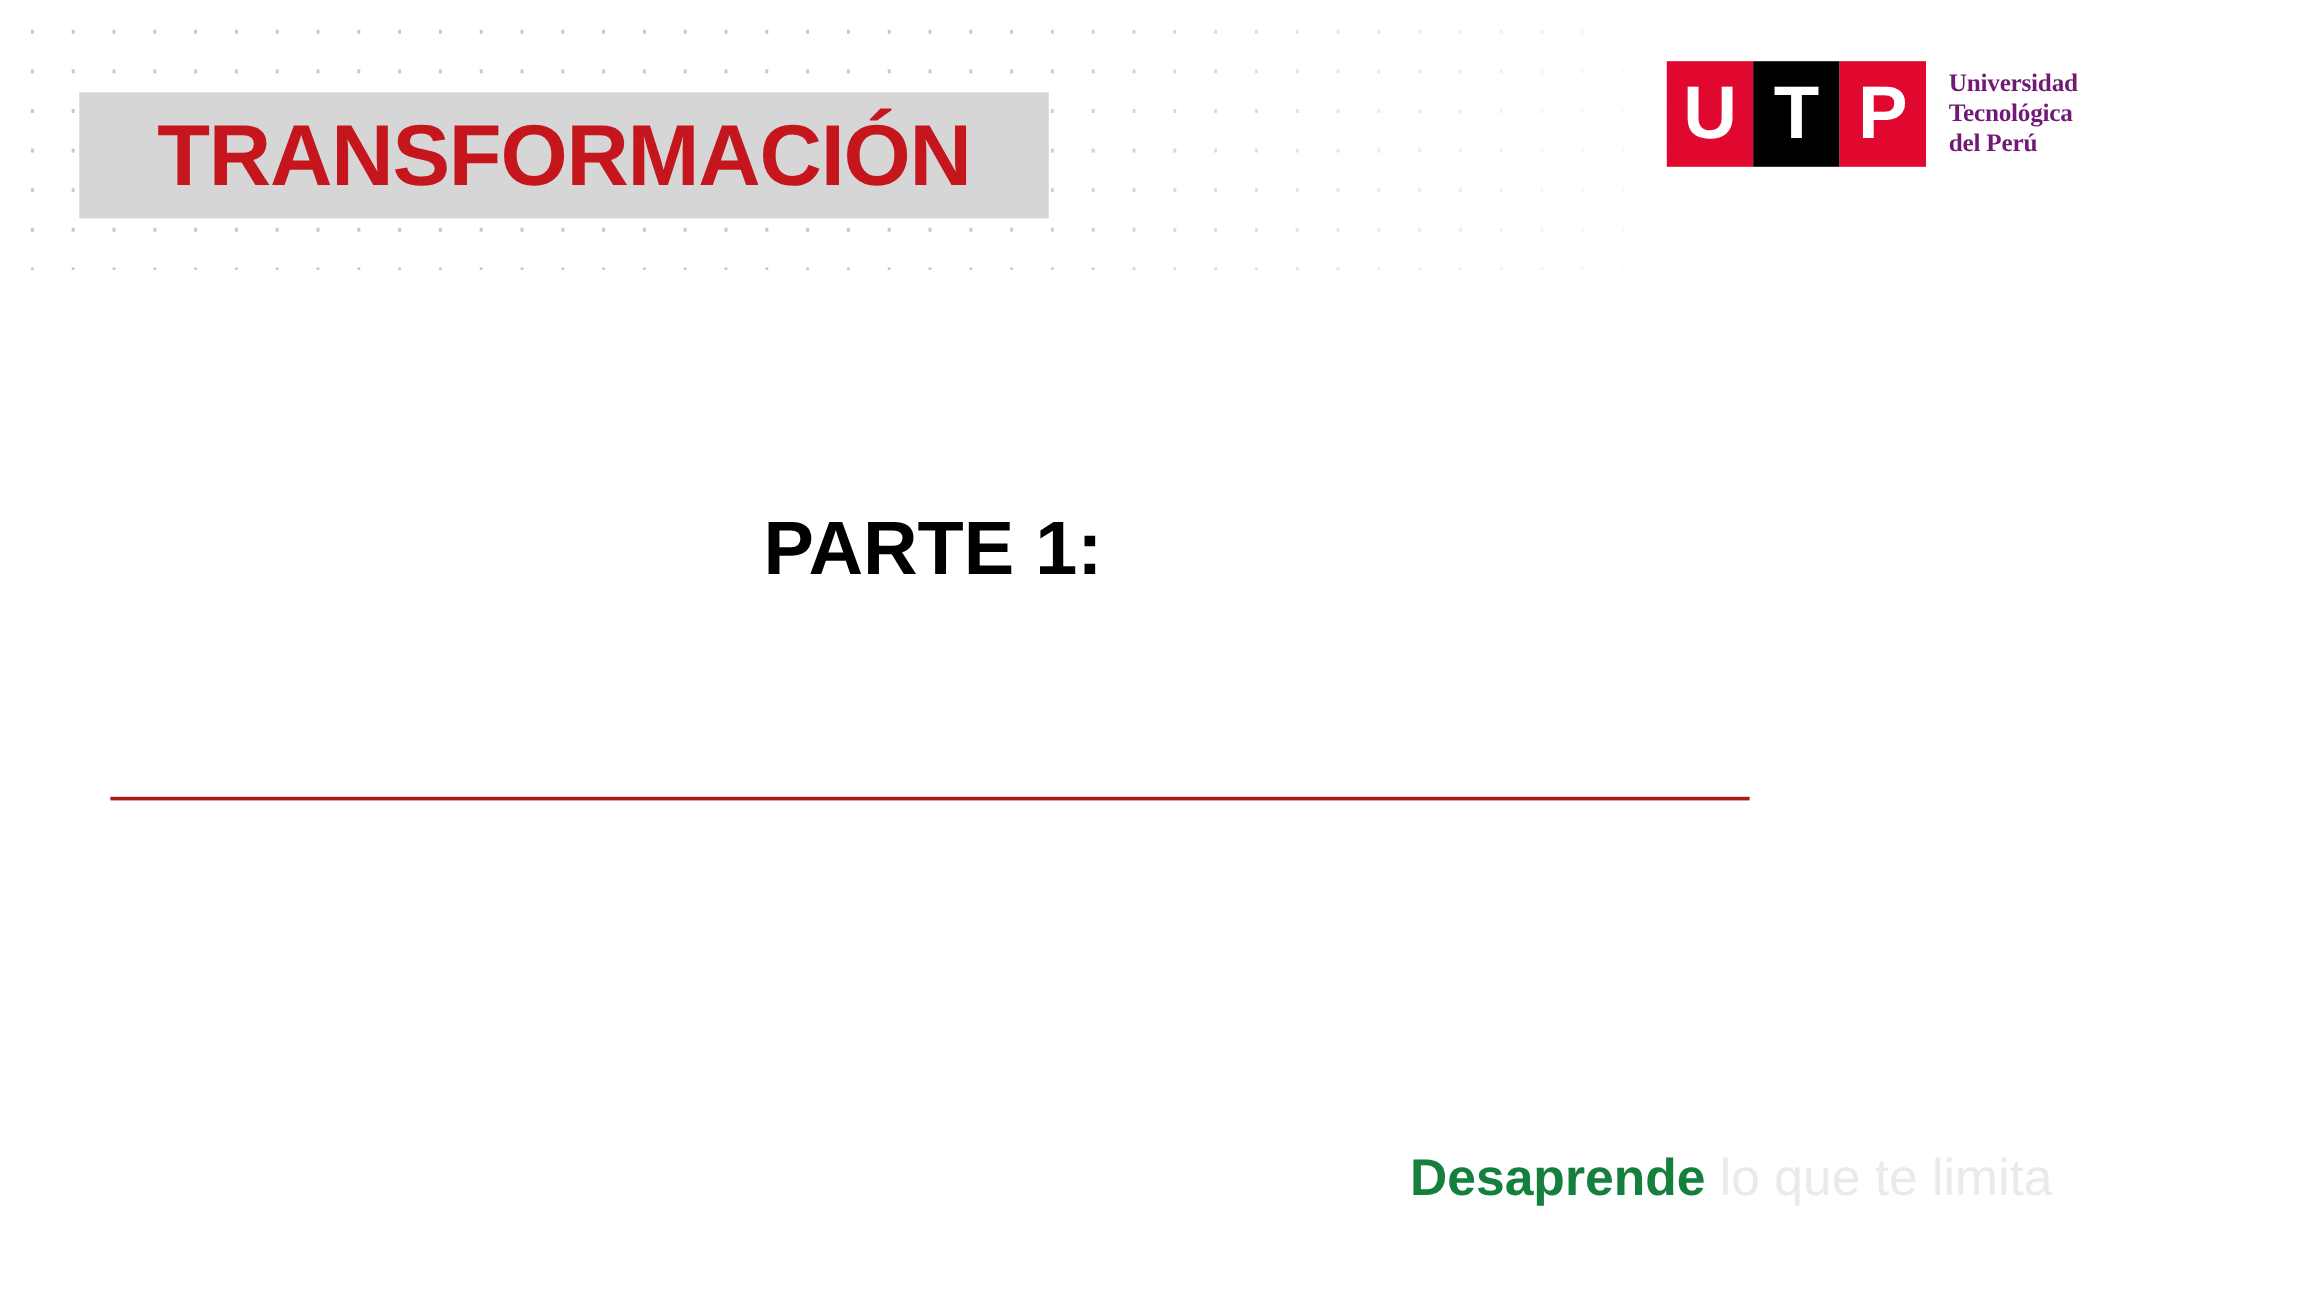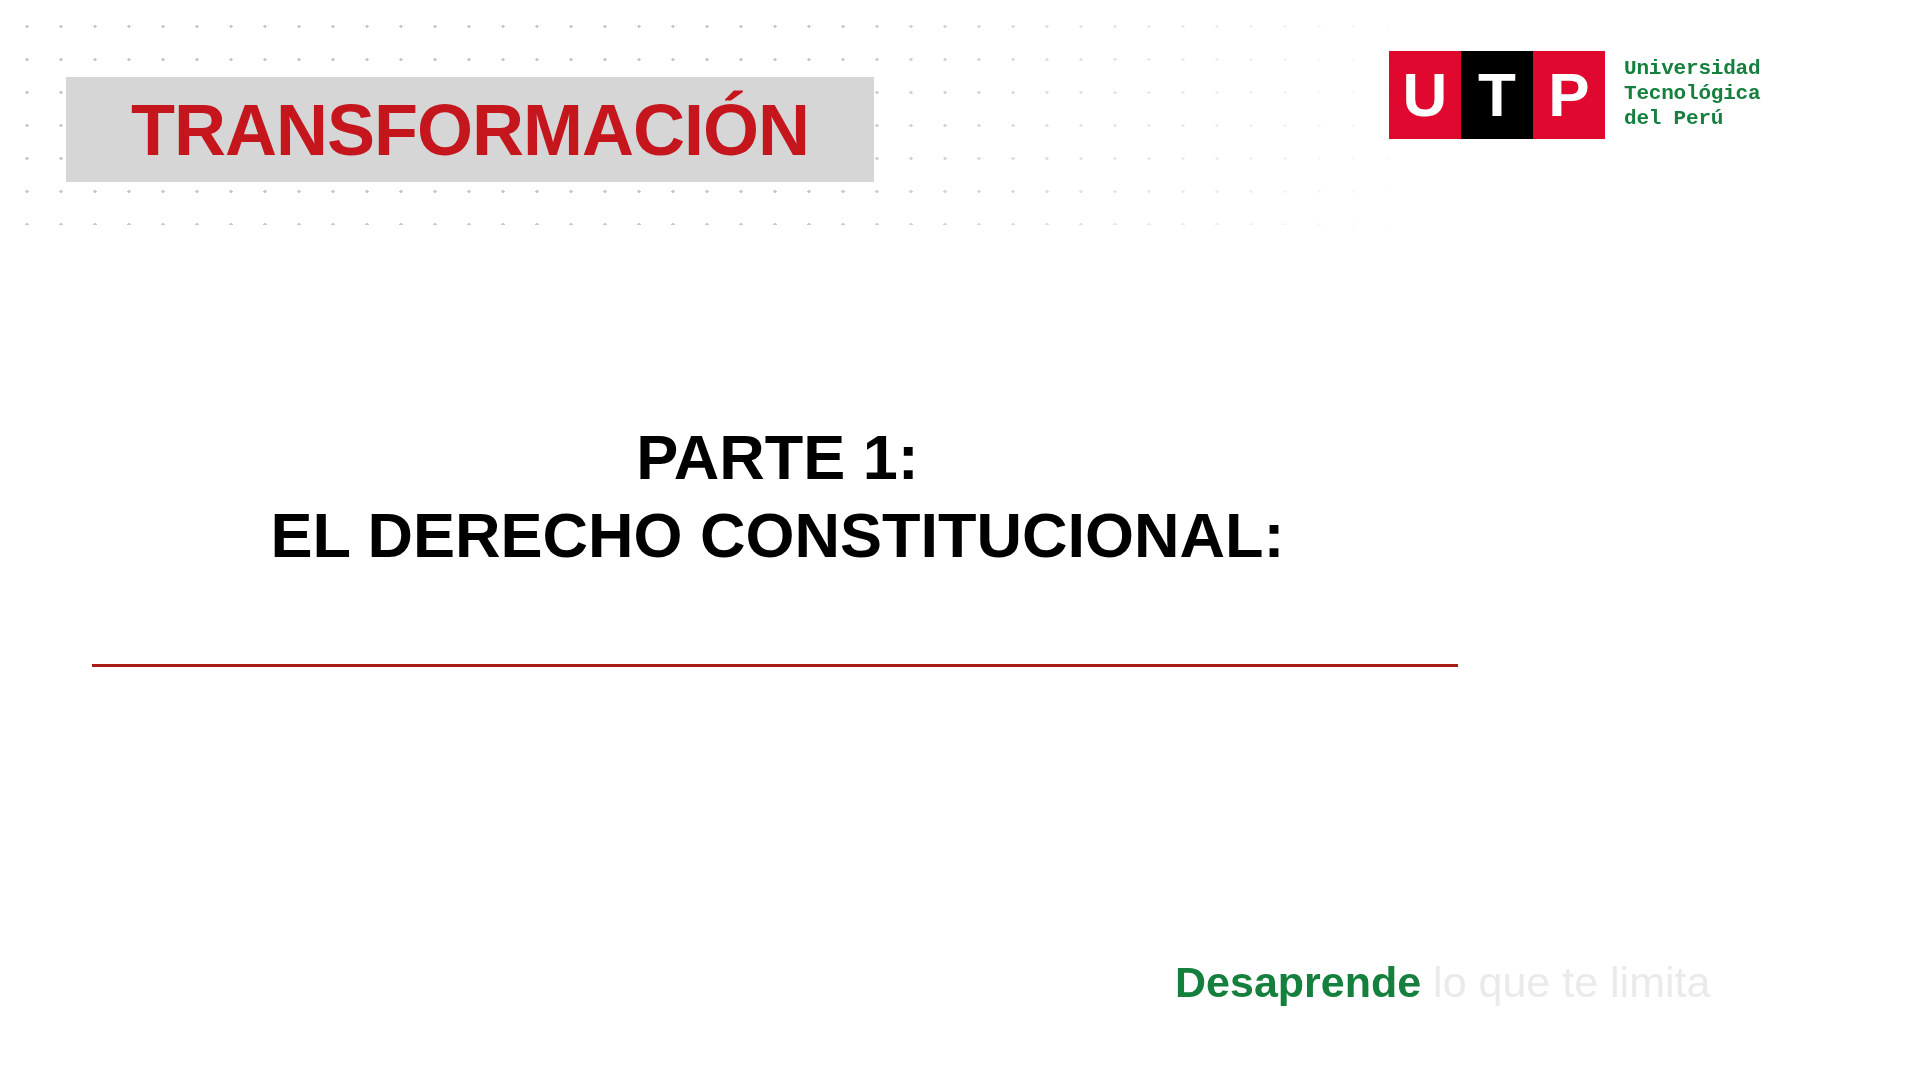--- a/index.html
+++ b/index.html
@@ -87,25 +87,25 @@
     font-size: 62px;
     line-height: 1;
     color: #ffffff;
   }
   .logo-tile.red   { background: #e1082f; }
   .logo-tile.black { background: #000000; }
 
   .logo-words {
     margin-left: 19px;
     margin-top: 6px;
-    font-family: Liberation Mono, monospace;
+    font-family: Liberation Serif, serif;
     font-weight: bold;
     font-size: 21px;
     line-height: 1.18;
-    color: #15803d;
+    color: #701a75;
     letter-spacing: -0.2px;
   }
 
   
   .title-block {
     position: absolute;
     left: 0;
     top: 418px;
     width: 1535px;
     text-align: center;
@@ -169,21 +169,20 @@
     </div>
     <div class="logo-words">
       <div>Universidad</div>
       <div>Tecnológica</div>
       <div>del Perú</div>
     </div>
   </div>
 
   <div class="title-block">
     <div class="title-line">PARTE 1:</div>
-    <div class="title-line">EL DERECHO CONSTITUCIONAL:</div>
   </div>
 
   <div class="divider"></div>
 
   <div class="tagline">
     <span class="bold">Desaprende</span><span class="light"> lo que te limita</span>
   </div>
 
 </div>
 

